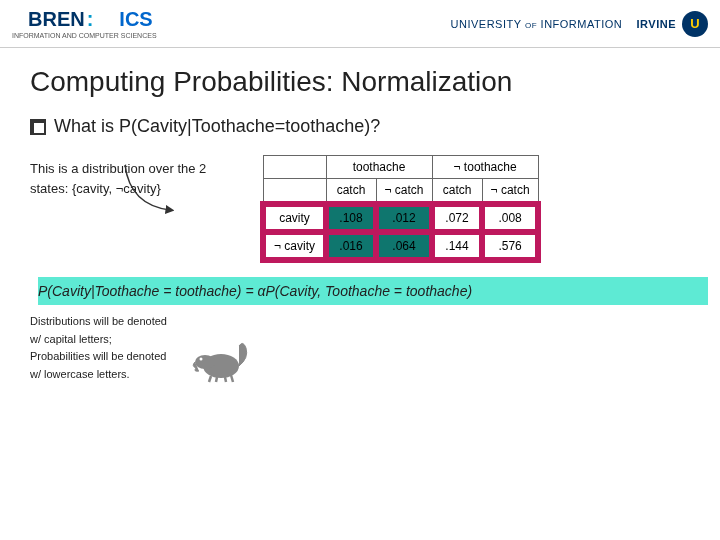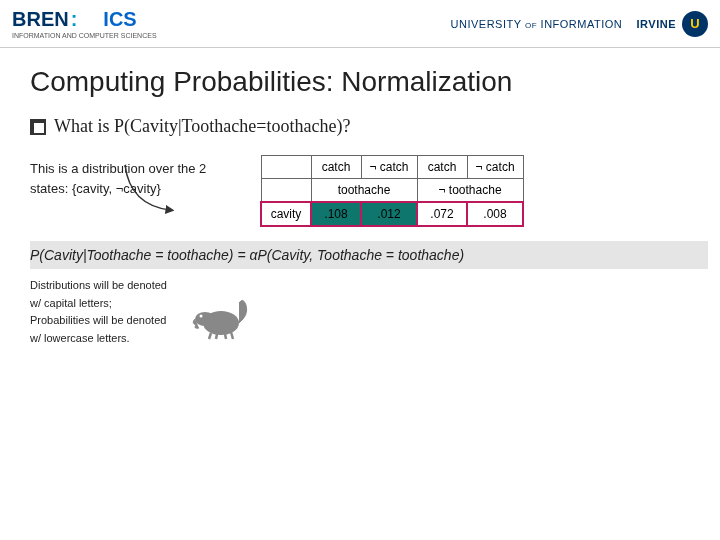--- a/index.html
+++ b/index.html
@@ -63,21 +63,20 @@
       font-size: 28px;
       font-weight: normal;
       color: #222;
       margin-bottom: 18px;
     }
     .question-row {
       display: flex;
       align-items: center;
       margin-bottom: 18px;
       gap: 8px;
-      font-family: Liberation Serif, serif;
     }
     .checkbox-icon {
       width: 16px;
       height: 16px;
       border: 2px solid #333;
       display: inline-block;
       position: relative;
       flex-shrink: 0;
     }
     .question-text {
@@ -96,21 +95,21 @@
       color: #222;
       line-height: 1.5;
       max-width: 200px;
       padding-top: 4px;
     }
     .prob-table {
       border-collapse: collapse;
       font-size: 12px;
     }
     .prob-table td, .prob-table th {
-      border: 2px solid #be185d;
+      border: 6px solid #be185d;
       padding: 4px 8px;
       text-align: center;
       min-width: 50px;
     }
     .prob-table .highlight {
       background: #0f766e;
     }
     .prob-table .row-label {
       background: #fff;
       font-style: normal;
@@ -119,21 +118,21 @@
     
     .bottom-section {
       display: flex;
       gap: 30px;
       margin-top: 8px;
       align-items: flex-start;
     }
     .notes-section {
       display: flex;
       gap: 24px;
-      align-items: center;
+      align-items: flex-end;
     }
     .notes-text {
       font-size: 11px;
       color: #222;
       line-height: 1.6;
       max-width: 170px;
     }
 
     
     .result-table {
@@ -150,34 +149,35 @@
       font-weight: bold;
       border: 1px solid #666;
     }
     .result-table .value-cell {
       background: #ccffcc;
       text-align: center;
     }
 
     
     .formula-box {
-      background: #e5e5e5;
+      background: #5eead4;
       padding: 6px 0;
       font-size: 13px;
       font-style: italic;
+      margin-left: 8px;
     }
   </style>
 </head>
 <body>
 
 <div class="header">
   <div class="logo-bren">
     <div>
       <div style="display:flex; align-items:baseline; gap:2px;">
-        <span style="font-size:20px; font-weight:bold; color:#003366; font-family:'Arial Black',Arial,sans-serif;">BREN</span>
+        <span style="font-size:20px; font-weight:bold; color:#003366; font-family:'Arial Black',Arial,sans-serif;margin-left:16px;">BREN</span>
         <span style="font-size:20px; color:#0099cc; font-weight:bold;">:</span>
         <span style="font-size:20px; font-weight:bold; color:#0066cc; font-family:'Arial Black',Arial,sans-serif;margin-left:24px;">ICS</span>
       </div>
       <span class="logo-subtitle">INFORMATION AND COMPUTER SCIENCES</span>
     </div>
   </div>
   <div class="uci-logo">
     <span class="uci-text">
       <span>UNIVERSITY of INFORMATION</span>
       &nbsp;&nbsp;
@@ -212,38 +212,45 @@
           </marker>
         </defs>
       </svg>
     </div>
 
     <div>
       <table class="prob-table">
         <thead>
           <tr>
             <td style="border:1px solid #666; background:#fff;"></td>
+            <td colspan="2" style="border:1px solid #666; text-align:center; background:#fff;">toothache</td>
+            <td colspan="2" style="border:1px solid #666; text-align:center; background:#fff;">¬ toothache</td>
+          </tr>
+          <tr>
+            <td style="border:1px solid #666; background:#fff;"></td>
             <td style="border:1px solid #666; text-align:center; background:#fff;">catch</td>
             <td style="border:1px solid #666; text-align:center; background:#fff;">¬ catch</td>
             <td style="border:1px solid #666; text-align:center; background:#fff;">catch</td>
             <td style="border:1px solid #666; text-align:center; background:#fff;">¬ catch</td>
-          </tr>
-          <tr>
-            <td style="border:1px solid #666; background:#fff;"></td>
-            <td colspan="2" style="border:1px solid #666; text-align:center; background:#fff;">toothache</td>
-            <td colspan="2" style="border:1px solid #666; text-align:center; background:#fff;">¬ toothache</td>
           </tr>
         </thead>
         <tbody>
           <tr>
             <td class="row-label">cavity</td>
             <td class="highlight">.108</td>
             <td class="highlight">.012</td>
             <td>.072</td>
             <td>.008</td>
+          </tr>
+          <tr>
+            <td class="row-label">¬ cavity</td>
+            <td class="highlight">.016</td>
+            <td class="highlight">.064</td>
+            <td>.144</td>
+            <td>.576</td>
           </tr>
         </tbody>
       </table>
     </div>
   </div>
 
   <div class="formula-box">
     <span style="font-style: italic; font-size: 14px; color: #222;">P(Cavity|Toothache = toothache) = αP(Cavity, Toothache = toothache)</span>
   </div>
 

